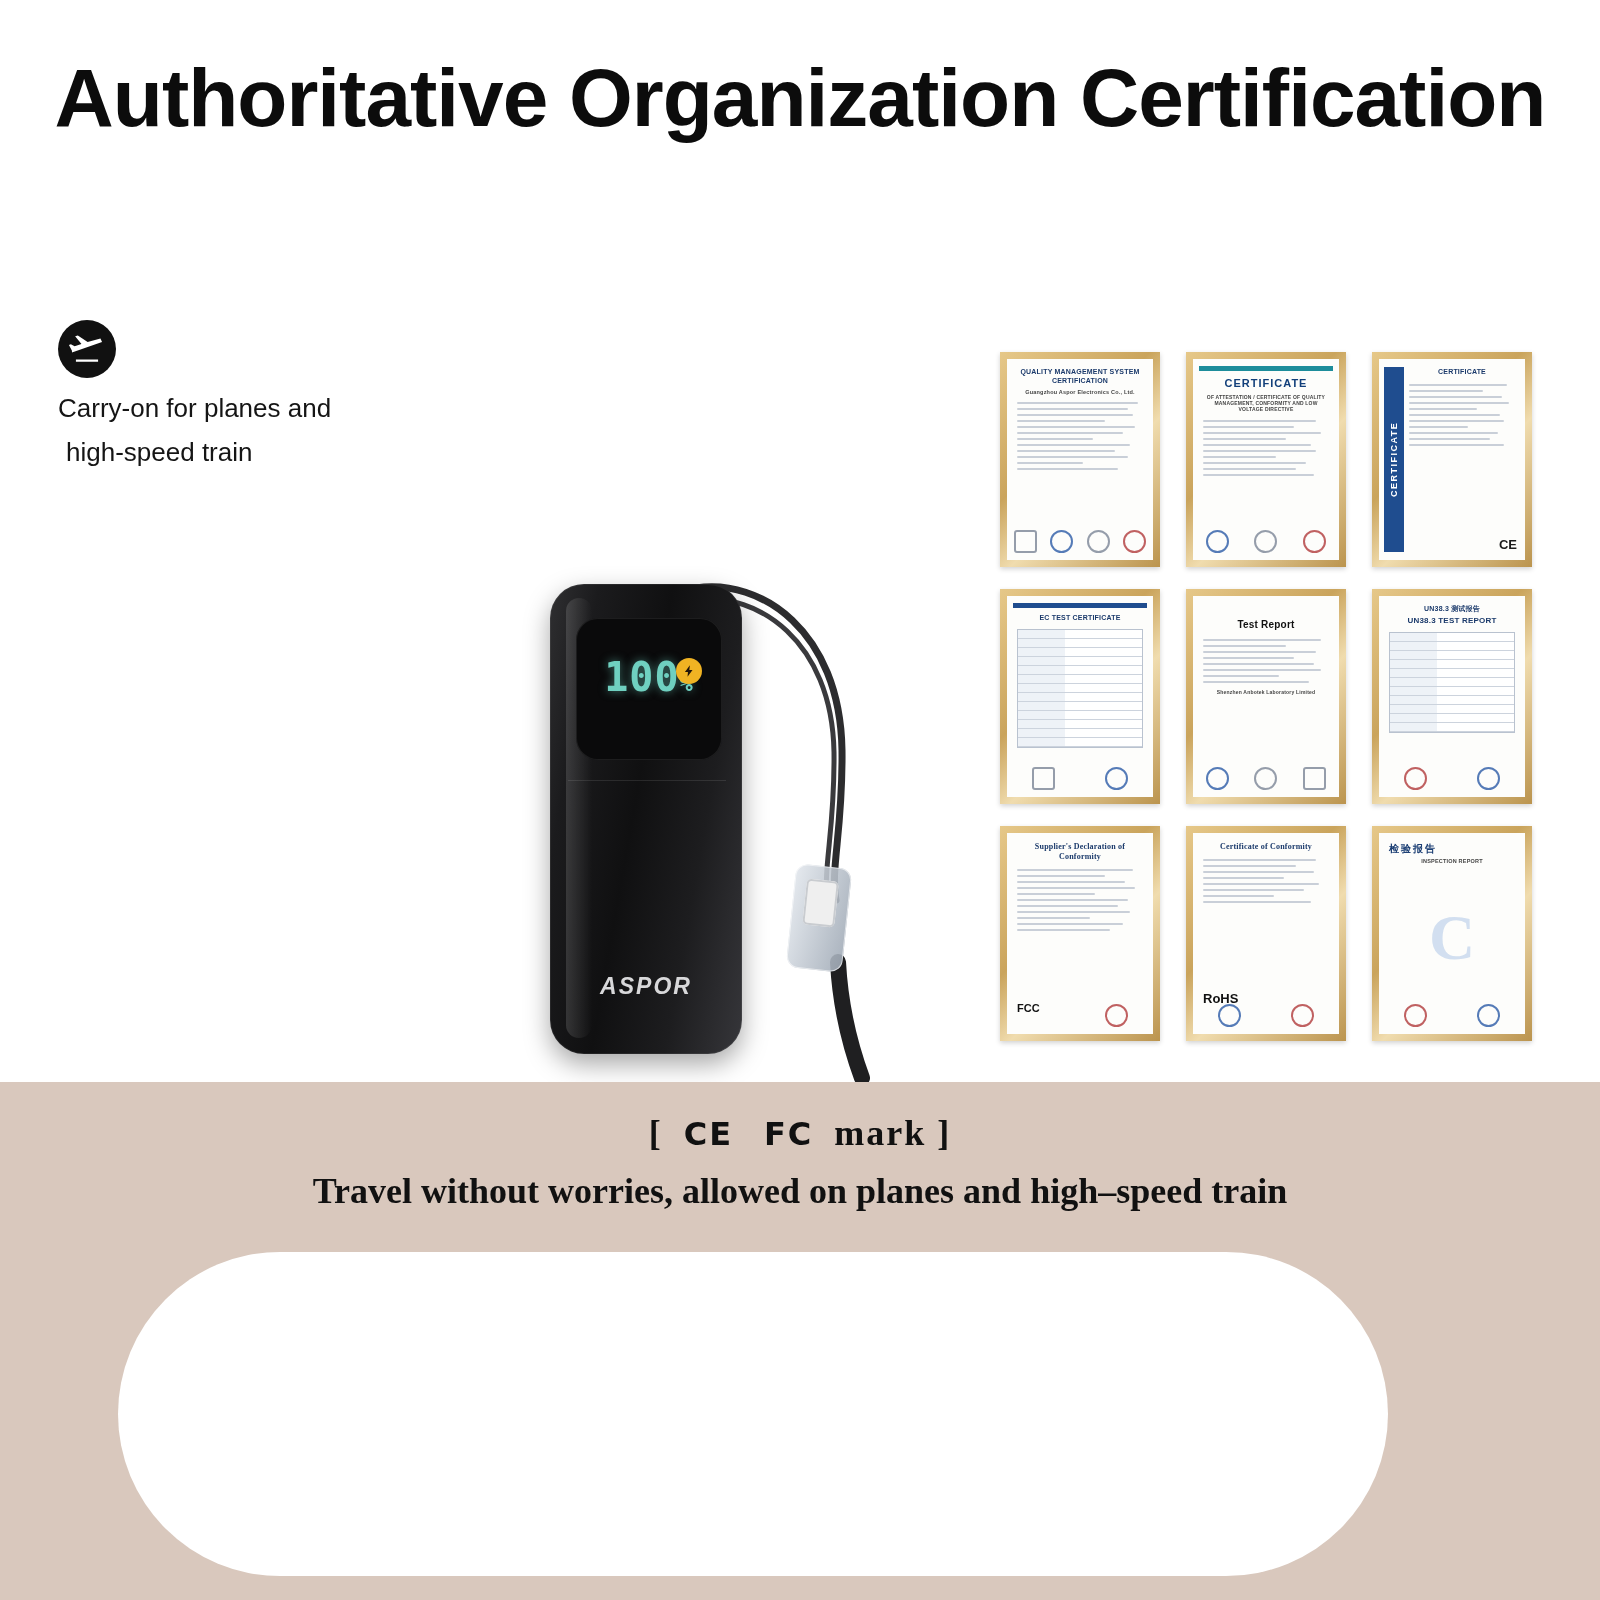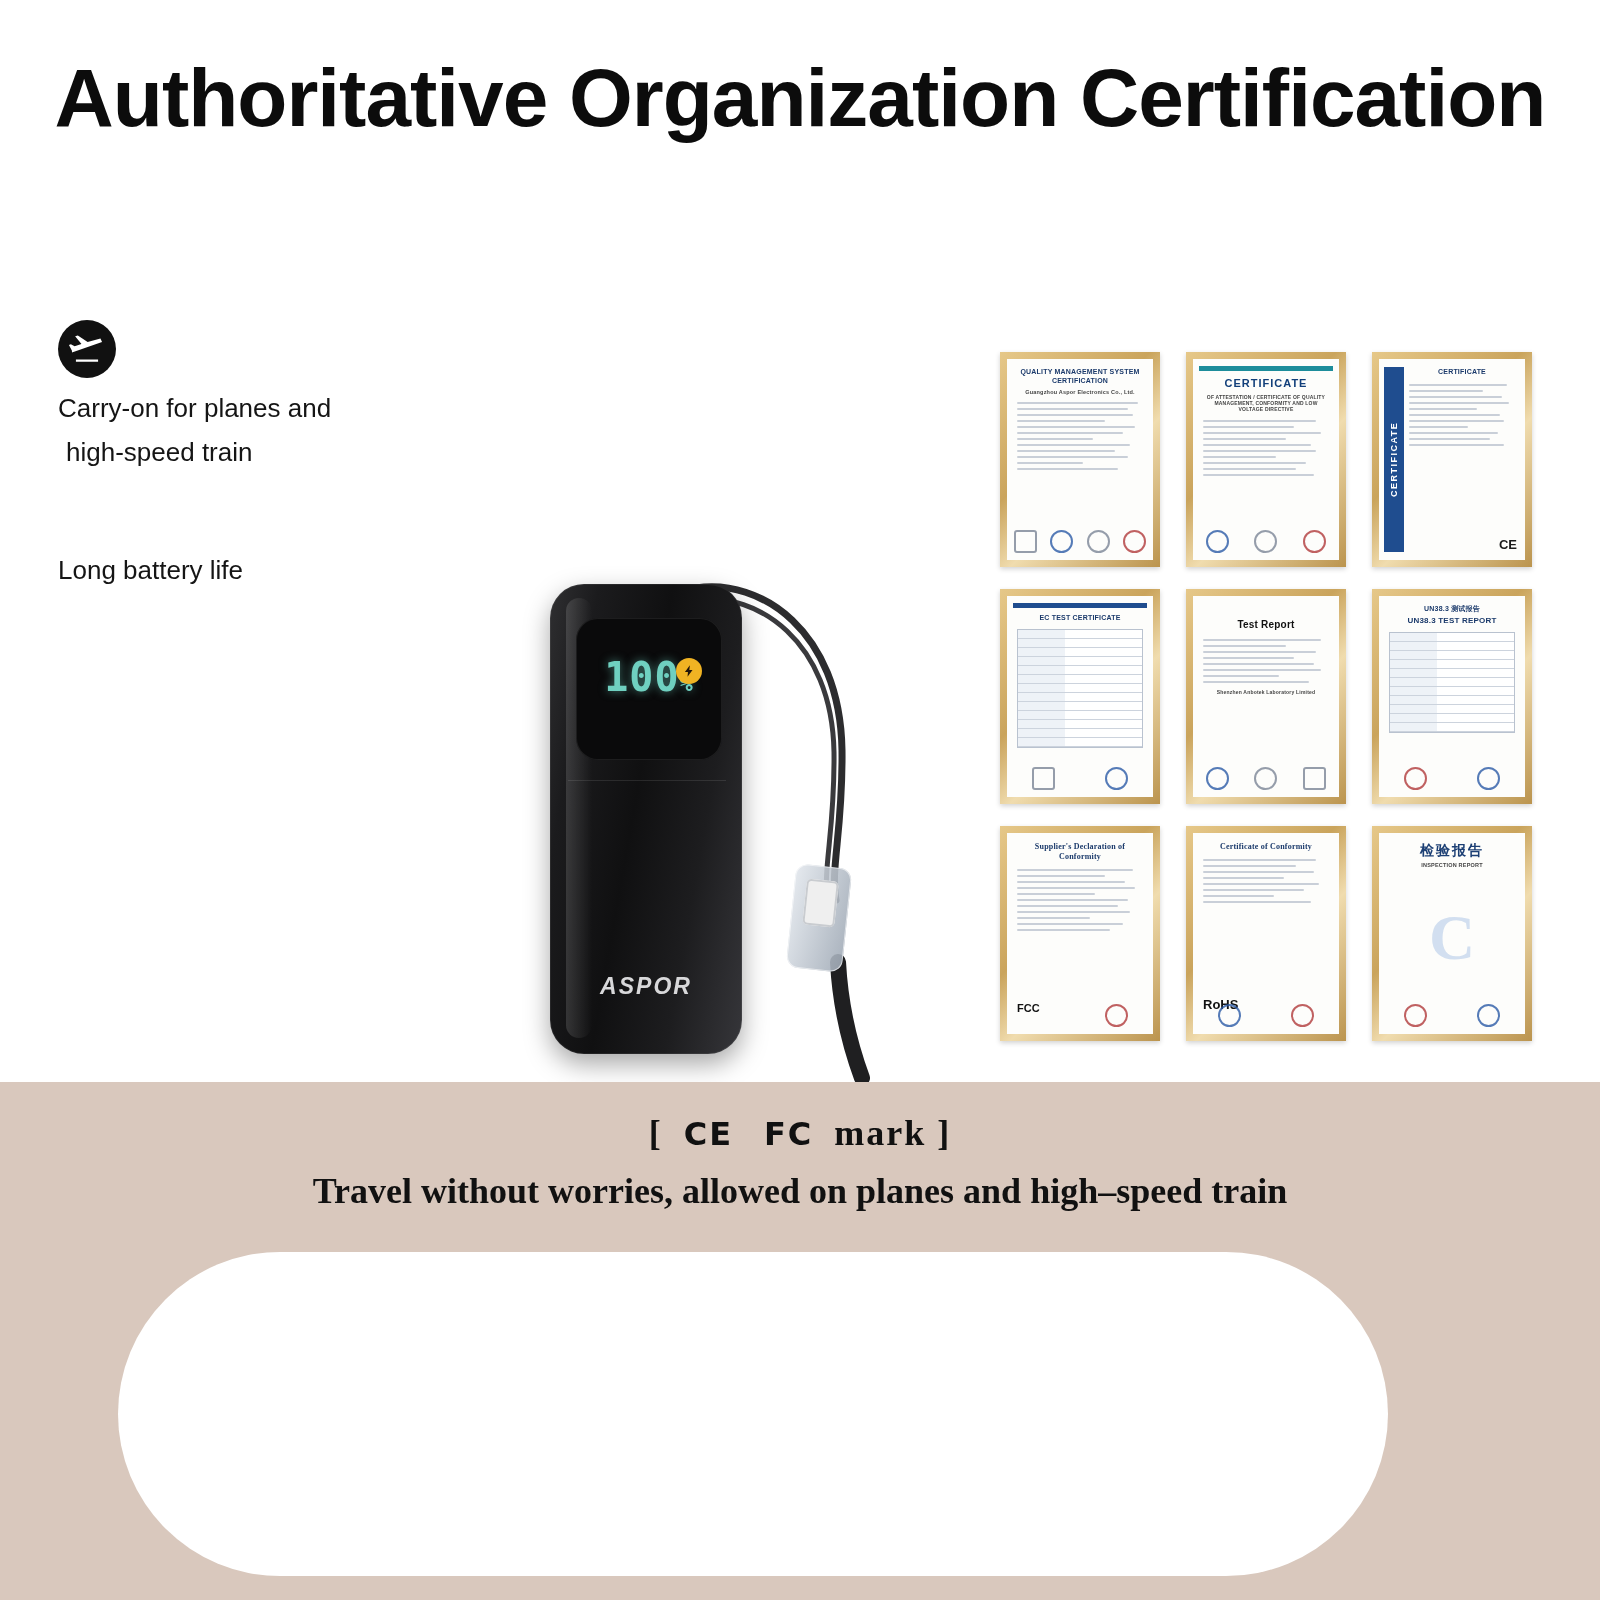--- a/index.html
+++ b/index.html
@@ -252,36 +252,36 @@
     position: absolute;
     left: 50%; top: 52%;
     transform: translate(-50%,-50%);
     font-size: 64px;
     color: rgba(60,120,200,.22);
     font-weight: 700;
     font-family: "Liberation Serif", serif;
   }
   .cert-rohs {
     position: absolute;
-    left: 10px; bottom: 22px;
+    left: 10px; bottom: 28px;
     font-size: 13px;
     font-weight: 700;
     color: #111;
   }
   .cert-fcc {
     position: absolute;
     left: 10px; bottom: 20px;
     font-size: 11px;
     font-weight: 700;
     color: #111;
   }
   .cert-topbar { height: 5px; background: #1f4d8f; margin: -2px -4px 6px -4px; }
   .cert-topbar.teal { background: #1d8d9b; }
   .cert-chinese {
-    font-size: 14px; font-weight: 700; text-align: center; color: #1c3f74; letter-spacing: 2px;
+    font-size: 10px; font-weight: 700; text-align: left; color: #1c3f74; letter-spacing: 2px;
   }
 
   
   .band {
     position: absolute;
     left: 0;
     top: 1082px;
     width: 1600px;
     height: 518px;
     background: #d9c8bd;
@@ -336,23 +336,20 @@
       </span>
     </div>
     <div class="feat-sub">
       <span>Carry-on for planes and</span>
       <span class="indent">high-speed train</span>
     </div>
   </div>
 
 
   <div class="feature">
-    <div class="feat-sub">
-      <span>Long battery life</span>
-    </div>
   </div>
 </div>
 
 <div class="pb-wrap">
   <svg class="cable-svg" viewBox="0 0 270 520">
     <path d="M6 18 C 70 8, 150 60, 152 180 C 153 260, 140 300, 146 330" fill="none" stroke="#2c2c2e" stroke-width="7" stroke-linecap="round"></path>
     <path d="M8 30 C 66 22, 142 70, 144 182 C 145 262, 132 300, 138 332" fill="none" stroke="#3a3a3d" stroke-width="5" stroke-linecap="round"></path>
     <path d="M148 392 C 150 430, 158 470, 172 508" fill="none" stroke="#1f1f21" stroke-width="16" stroke-linecap="round"></path>
   </svg>
 

